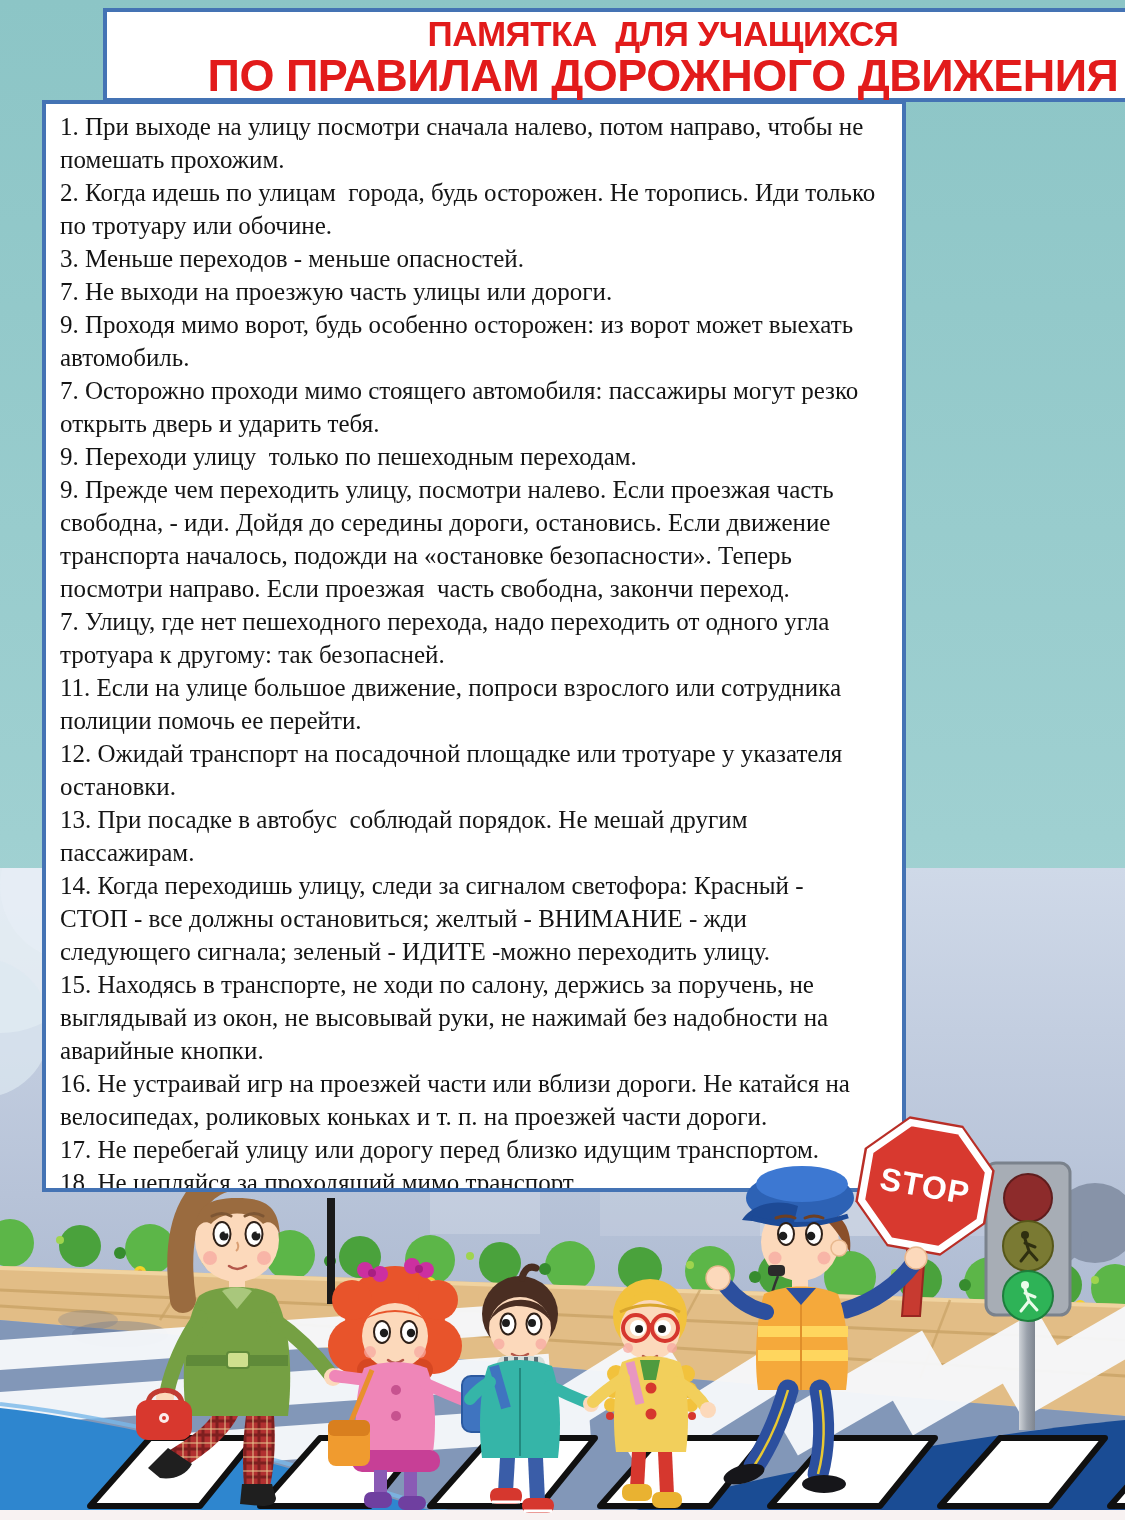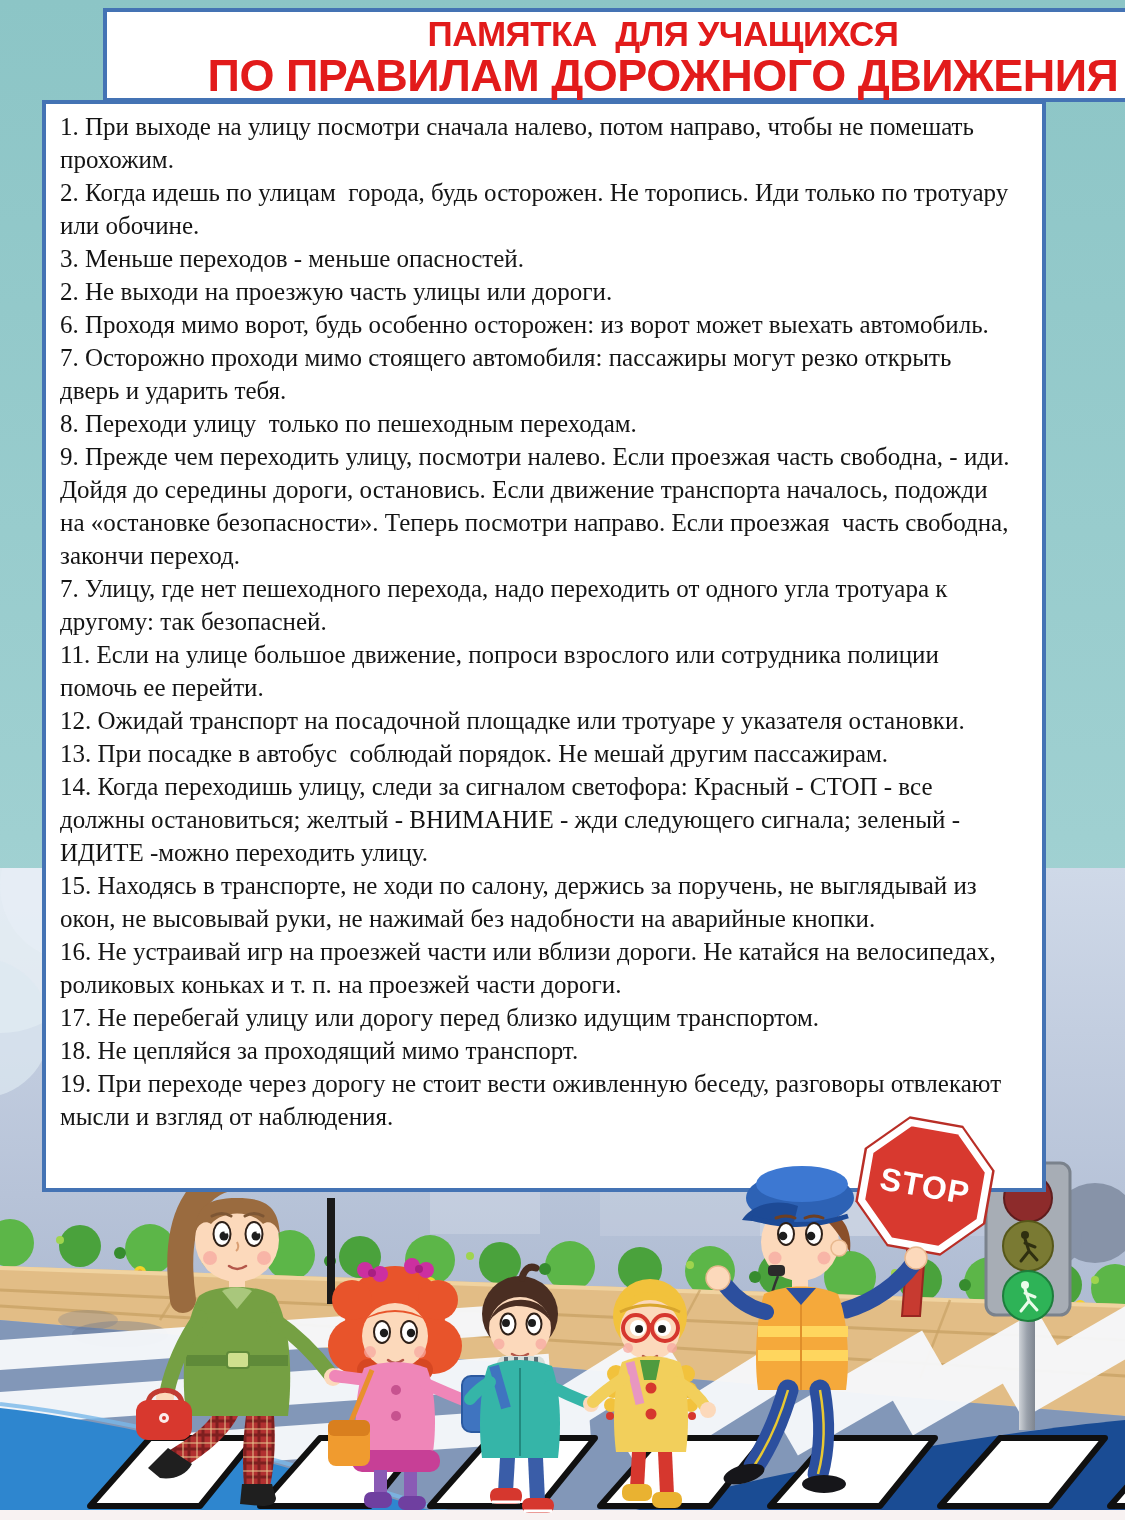--- a/index.html
+++ b/index.html
@@ -18,21 +18,21 @@
     padding-left:40px;
   }
   .header-box .t1,.header-box .t2{
     font-family:"Liberation Sans", sans-serif;
     font-weight:bold;color:#e21b1b;line-height:42px;
     letter-spacing:-0.5px;white-space:pre;
   }
   .header-box .t1{font-size:35px;}
   .header-box .t2{font-size:45px;}
   .rules-box{
-    position:absolute;left:42px;top:100px;width:1004px;height:1092px;
+    position:absolute;left:42px;top:100px;width:864px;height:1092px;
     background:#ffffff;border:4px solid #4473b4;box-sizing:border-box;
     padding:6px 26px 4px 14px;overflow:hidden;z-index:3;
   }
   .rules-box p{
     margin:0;font-size:25px;line-height:33px;color:#151515;
     white-space:pre-wrap;
   }
   .scene{position:absolute;left:0;top:868px;width:1125px;height:652px;z-index:1;}
   .scene-front{position:absolute;left:0;top:868px;width:1125px;height:652px;z-index:5;pointer-events:none;}
 </style>
@@ -335,24 +335,24 @@
 
   <div class="header-box">
     <div class="t1">ПАМЯТКА  ДЛЯ УЧАЩИХСЯ</div>
     <div class="t2">ПО ПРАВИЛАМ ДОРОЖНОГО ДВИЖЕНИЯ</div>
   </div>
 
   <div class="rules-box">
     <p>1. При выходе на улицу посмотри сначала налево, потом направо, чтобы не помешать прохожим.</p>
     <p>2. Когда идешь по улицам  города, будь осторожен. Не торопись. Иди только по тротуару или обочине.</p>
     <p>3. Меньше переходов - меньше опасностей.</p>
-    <p>2. Не выходи на проезжую часть улицы или дороги.</p>
-    <p>6. Проходя мимо ворот, будь особенно осторожен: из ворот может выехать автомобиль.</p>
+    <p>7. Не выходи на проезжую часть улицы или дороги.</p>
+    <p>9. Проходя мимо ворот, будь особенно осторожен: из ворот может выехать автомобиль.</p>
     <p>7. Осторожно проходи мимо стоящего автомобиля: пассажиры могут резко открыть дверь и ударить тебя.</p>
-    <p>8. Переходи улицу  только по пешеходным переходам.</p>
+    <p>9. Переходи улицу  только по пешеходным переходам.</p>
     <p>9. Прежде чем переходить улицу, посмотри налево. Если проезжая часть свободна, - иди. Дойдя до середины дороги, остановись. Если движение транспорта началось, подожди на «остановке безопасности». Теперь посмотри направо. Если проезжая  часть свободна, закончи переход.</p>
     <p>7. Улицу, где нет пешеходного перехода, надо переходить от одного угла тротуара к другому: так безопасней.</p>
     <p>11. Если на улице большое движение, попроси взрослого или сотрудника полиции помочь ее перейти.</p>
     <p>12. Ожидай транспорт на посадочной площадке или тротуаре у указателя остановки.</p>
     <p>13. При посадке в автобус  соблюдай порядок. Не мешай другим пассажирам.</p>
     <p>14. Когда переходишь улицу, следи за сигналом светофора: Красный - СТОП - все должны остановиться; желтый - ВНИМАНИЕ - жди следующего сигнала; зеленый - ИДИТЕ -можно переходить улицу.</p>
     <p>15. Находясь в транспорте, не ходи по салону, держись за поручень, не выглядывай из окон, не высовывай руки, не нажимай без надобности на аварийные кнопки.</p>
     <p>16. Не устраивай игр на проезжей части или вблизи дороги. Не катайся на велосипедах, роликовых коньках и т. п. на проезжей части дороги.</p>
     <p>17. Не перебегай улицу или дорогу перед близко идущим транспортом.</p>
     <p>18. Не цепляйся за проходящий мимо транспорт.</p>

